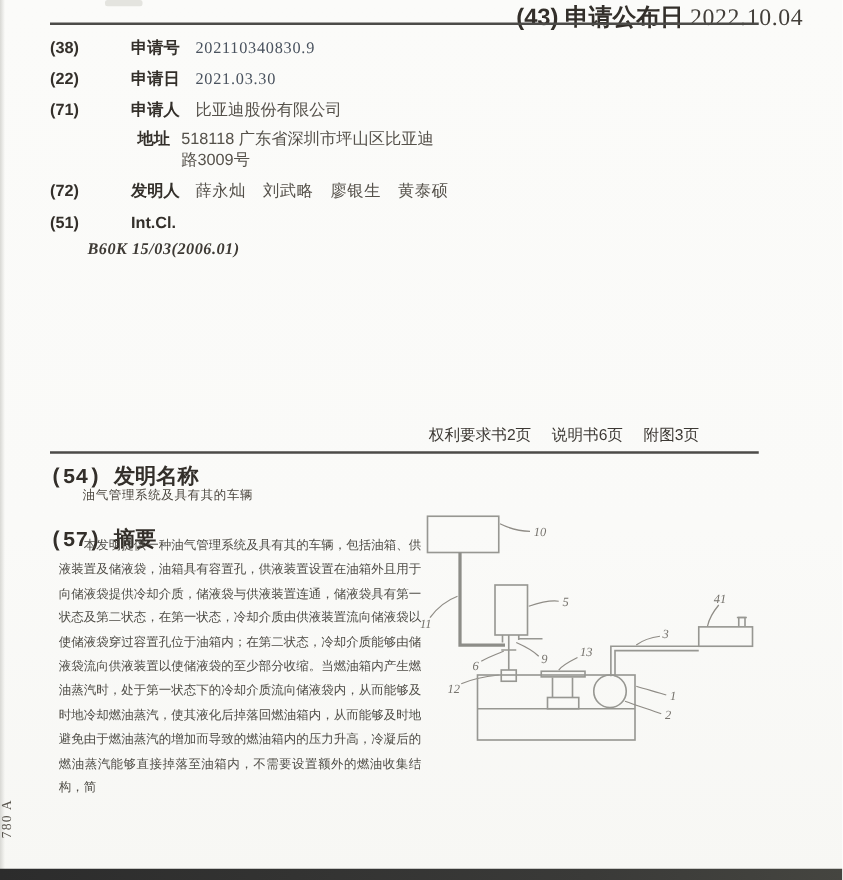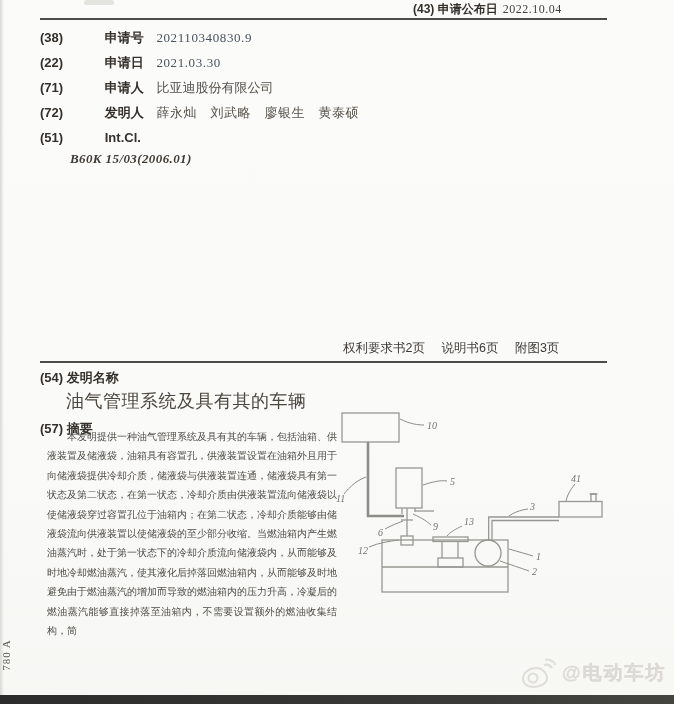--- a/index.html
+++ b/index.html
@@ -6,21 +6,21 @@
   .page{
     position:relative;width:674px;height:704px;overflow:hidden;
     background:linear-gradient(180deg,#fbfbf9 0%,#fafaf8 60%,#f7f7f4 100%);
     font-family:"Liberation Sans",sans-serif;color:#3a3631;
   }
   .edge-shade{position:absolute;left:0;top:0;width:4px;height:704px;
     background:linear-gradient(90deg,#d8d8d4,rgba(216,216,212,0));}
   .artifact{position:absolute;left:84px;top:0;width:30px;height:5px;background:#e4e4df;border-radius:2px;}
 
   
-  .pub-date{position:absolute;left:413px;top:1px;font-size:12px;white-space:nowrap;}
+  .pub-date{position:absolute;left:413px;top:1px;font-size:19px;white-space:nowrap;}
   .pub-date .lbl{font-weight:bold;color:#332f2a;}
   .pub-date .val{font-family:"Liberation Serif",serif;color:#433f3a;margin-left:5px;letter-spacing:.5px;}
 
   .rule{position:absolute;left:40px;width:567px;height:2px;background:#4c4b48;}
   .rule1{top:18px;}
   .rule2{top:361px;}
 
   
   .bib{position:absolute;left:40px;top:29px;width:318px;font-size:13px;}
   .bib .row{line-height:17px;margin-bottom:8px;white-space:nowrap;}
@@ -34,24 +34,24 @@
   .intcl-val{margin-top:4px;margin-left:30px;font-family:"Liberation Serif",serif;
     font-style:italic;font-weight:bold;color:#3e3a35;letter-spacing:.4px;line-height:17px;}
   .names{letter-spacing:.5px;text-align:center;}
 
   
   .pages-info{position:absolute;left:330px;top:340px;width:232px;
     font-size:12.5px;color:#3d3934;white-space:nowrap;}
   .pages-info span{margin-left:13px;}
 
   
-  .sec-head{position:absolute;left:40px;font-size:13px;font-weight:bold;color:#332f2a;white-space:nowrap;}
+  .sec-head{position:absolute;left:40px;font-size:17px;font-weight:bold;color:#332f2a;white-space:nowrap;font-family:Liberation Mono, monospace;}
   .t54{top:369px;}
   .t57{top:420px;}
-  .invention-title{position:absolute;left:66px;top:389px;font-size:18px;color:#4c473f;letter-spacing:.5px;}
+  .invention-title{position:absolute;left:66px;top:389px;font-size:10px;color:#4c473f;letter-spacing:.5px;}
   .abstract{position:absolute;left:47px;top:427px;width:290px;height:272px;overflow:hidden;
     font-size:10px;line-height:19.4px;color:#4e4c46;text-align:justify;text-indent:2em;}
 
   
   .figure{position:absolute;left:332px;top:403px;}
   .figure text{font-family:"Liberation Serif",serif;font-style:italic;font-size:10px;fill:#76736d;}
   .figure .ln{stroke:#979792;stroke-width:1.3;fill:none;}
   .figure .thick{stroke:#8d8d88;stroke-width:2.6;fill:none;}
   .figure .leader{stroke:#8f8c86;stroke-width:1;fill:none;}
 
@@ -88,20 +88,24 @@
     </div>
     <div class="row">
       <span class="bcode">(22)</span>
       <span class="blabel">申请日</span>
       <span class="bval num">2021.03.30</span>
     </div>
     <div class="row">
       <span class="bcode">(71)</span>
       <span class="blabel">申请人</span>
       <span class="bval">比亚迪股份有限公司</span>
+      <div class="addr">
+        <span class="blabel">地址</span>
+        <span class="bval">518118 广东省深圳市坪山区比亚迪路3009号</span>
+      </div>
     </div>
     <div class="row">
       <span class="bcode">(72)</span>
       <span class="blabel">发明人</span>
       <span class="bval names">薛永灿　刘武略　廖银生　黄泰硕</span>
     </div>
     <div class="row">
       <span class="bcode">(51)</span>
       <span class="blabel">Int.Cl.</span>
       <div class="intcl-val">B60K 15/03(2006.01)</div>
@@ -177,26 +181,15 @@
 
     <rect class="ln" x="559" y="501.5" width="43" height="15.5"></rect>
     <path class="ln" d="M591,501 L591,494 L596,494 L596,501"></path>
     <path class="ln" d="M589.5,494 L597.5,494"></path>
     <path class="leader" d="M575,484 C570,490 567,496 566,501"></path>
     <text x="571" y="482">41</text>
   </svg>
 
   <div class="side-code">780 A</div>
 
-  <div class="watermark">
-    <svg width="36" height="34" viewBox="0 0 36 34">
-      <g fill="none" stroke="#c9c4bc" stroke-width="2">
-        <path d="M16,12 C9,12 3,17 3,23 C3,28 8,31 14,31 C21,31 27,27 27,22 C27,17 22,12 16,12 Z"></path>
-        <circle cx="13" cy="22" r="4.5"></circle>
-        <path d="M24,9 C27,8 30,9 32,12" stroke-width="2.2"></path>
-        <path d="M25,4 C29,3 34,5 35.5,9" stroke-width="2.2" opacity="0.8"></path>
-      </g>
-    </svg>
-    <span class="wm-text">@电动车坊</span>
-  </div>
 
   <div class="bottom-bar"></div>
 </div>
 
 </body></html>

